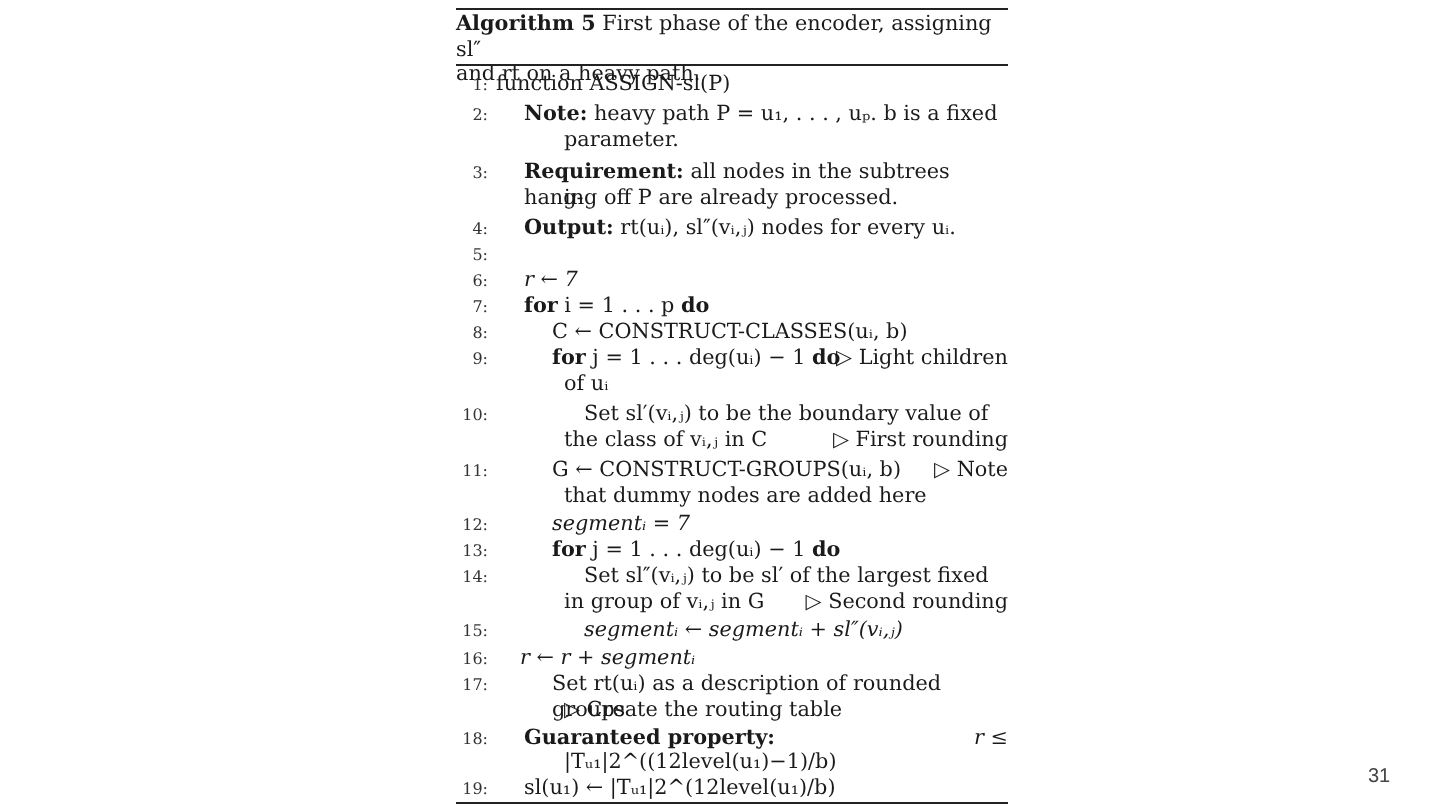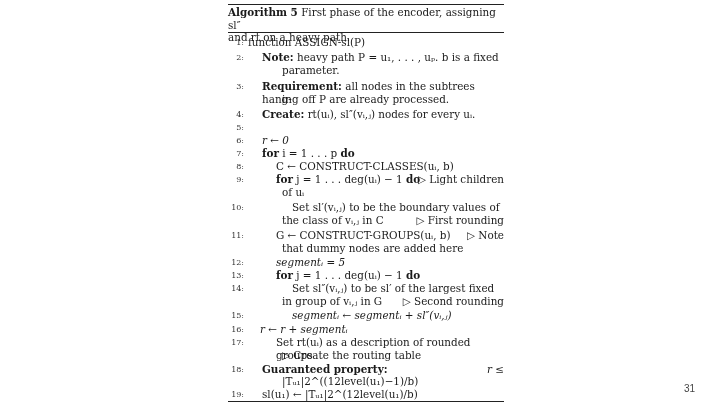--- a/index.html
+++ b/index.html
@@ -48,30 +48,30 @@
   <div class="line" style="top:80px">
     <span class="num">3:</span>
     <span class="txt" style="left:34px"><span class="kw">Requirement:</span><span> all nodes in the subtrees hang-</span></span>
   </div>
   <div class="line" style="top:93px">
       <span class="cont">ing off P are already processed.</span>
     </div>
 
   <div class="line" style="top:108px">
     <span class="num">4:</span>
-    <span class="txt" style="left:34px"><span class="kw">Create:</span><span> rt(uᵢ), sl″(vᵢ,ⱼ) nodes for every uᵢ.</span></span>
+    <span class="txt" style="left:34px"><span class="kw">Output:</span><span> rt(uᵢ), sl″(vᵢ,ⱼ) nodes for every uᵢ.</span></span>
   </div>
 
   <div class="line" style="top:121px">
     <span class="num">5:</span>
   </div>
 
   <div class="line" style="top:134px">
     <span class="num">6:</span>
-    <span class="txt it" style="left:34px">r ← 0</span>
+    <span class="txt it" style="left:34px">r ← 7</span>
   </div>
 
   <div class="line" style="top:147px">
     <span class="num">7:</span>
     <span class="txt" style="left:34px"><span class="kw">for</span><span> i = 1 . . . p </span><span class="kw">do</span></span>
   </div>
 
   <div class="line" style="top:160px">
     <span class="num">8:</span>
     <span class="txt" style="left:48px">C ← CONSTRUCT-CLASSES(uᵢ, b)</span>
@@ -81,39 +81,39 @@
     <span class="num">9:</span>
     <span class="txt" style="left:48px"><span class="kw">for</span><span> j = 1 . . . deg(uᵢ) − 1 </span><span class="kw">do</span></span>
     <span class="cmt">▷ Light children</span>
   </div>
   <div class="line" style="top:186px">
       <span class="cont">of uᵢ</span>
     </div>
 
   <div class="line" style="top:201px">
     <span class="num">10:</span>
-    <span class="txt" style="left:64px">Set sl′(vᵢ,ⱼ) to be the boundary values of</span>
+    <span class="txt" style="left:64px">Set sl′(vᵢ,ⱼ) to be the boundary value of</span>
   </div>
   <div class="line" style="top:214px">
     <span class="cont">the class of vᵢ,ⱼ in C</span>
     <span class="cmt">▷ First rounding</span>
   </div>
 
   <div class="line" style="top:229px">
     <span class="num">11:</span>
     <span class="txt" style="left:48px">G ← CONSTRUCT-GROUPS(uᵢ, b)</span>
     <span class="cmt">▷ Note</span>
   </div>
   <div class="line" style="top:242px">
       <span class="cont">that dummy nodes are added here</span>
     </div>
 
   <div class="line" style="top:256px">
     <span class="num">12:</span>
-    <span class="txt it" style="left:48px">segmentᵢ = 5</span>
+    <span class="txt it" style="left:48px">segmentᵢ = 7</span>
   </div>
 
   <div class="line" style="top:269px">
     <span class="num">13:</span>
     <span class="txt" style="left:48px"><span class="kw">for</span><span> j = 1 . . . deg(uᵢ) − 1 </span><span class="kw">do</span></span>
   </div>
 
   <div class="line" style="top:282px">
     <span class="num">14:</span>
     <span class="txt" style="left:64px">Set sl″(vᵢ,ⱼ) to be sl′ of the largest fixed</span>

